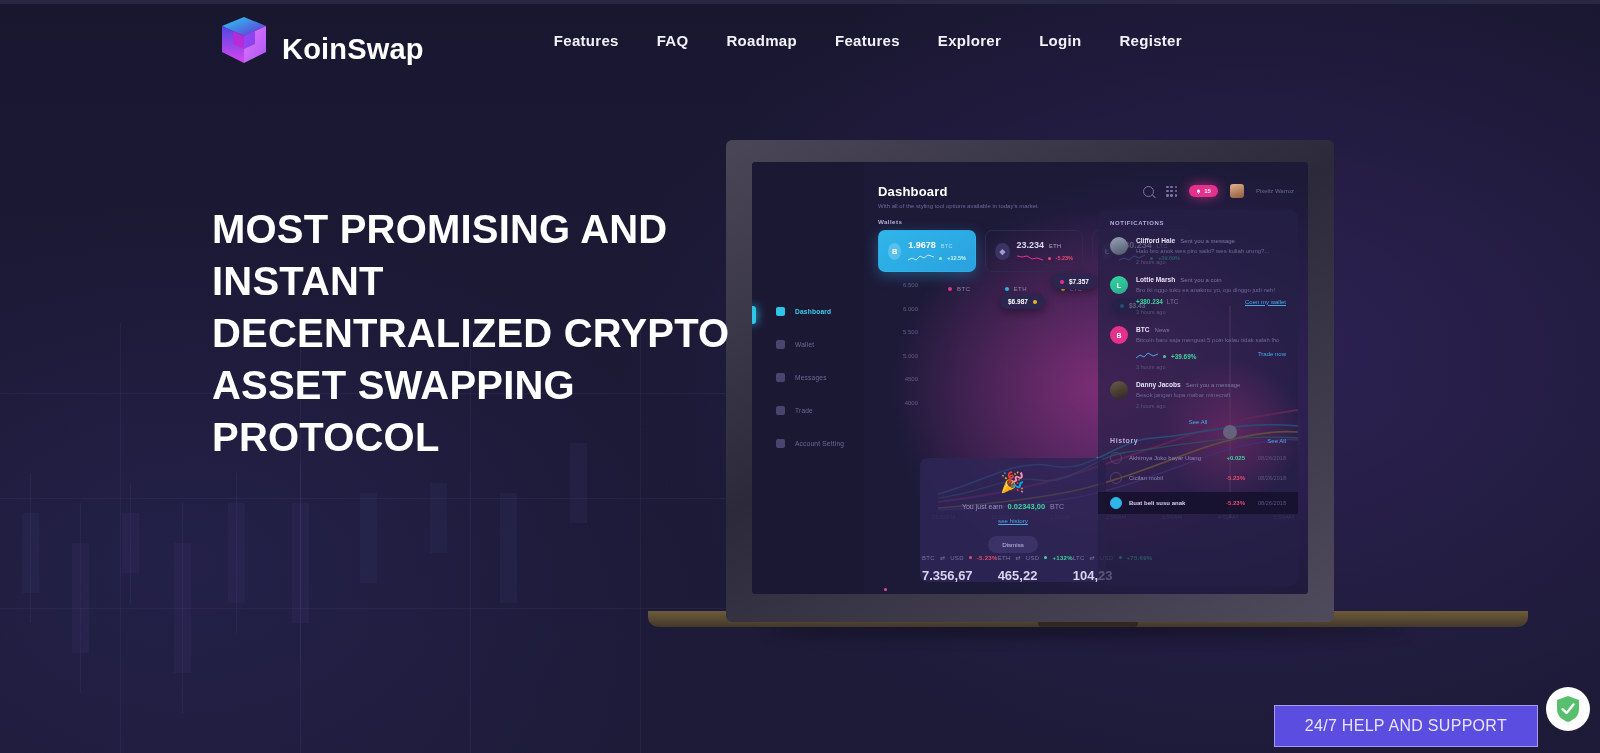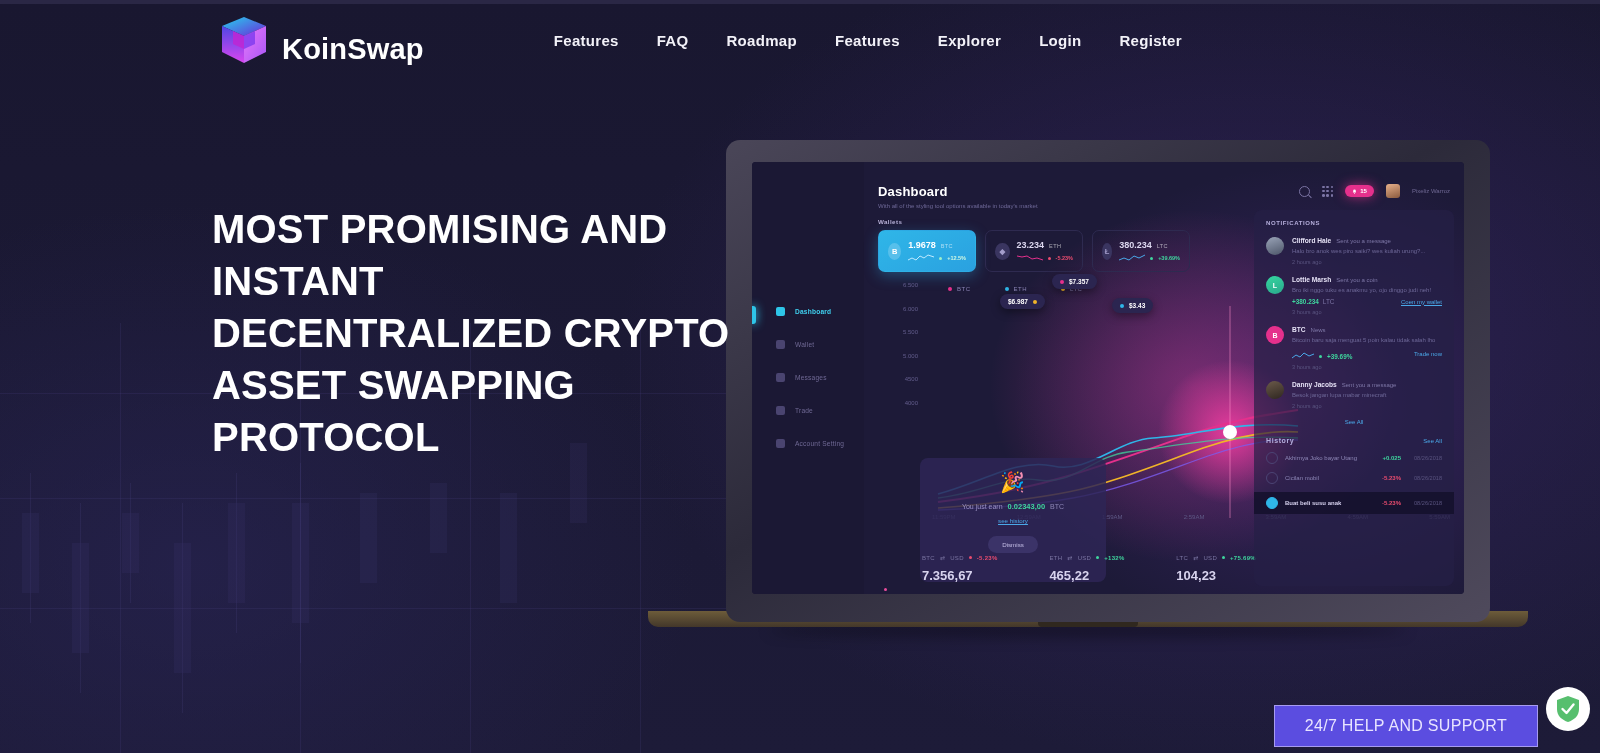--- a/index.html
+++ b/index.html
@@ -60,23 +60,23 @@
     margin-top:38px; display:inline-block;
     background:linear-gradient(90deg,#3ed5a2 0%, #4fb9c9 38%, #6a63e8 100%);
     border:none; border-radius:26px;
     padding:16px 34px; color:#fff; font-size:14px; font-weight:bold;
     letter-spacing:1.1px; cursor:pointer;
   }
 
   
   .laptop { position:absolute; left:648px; top:140px; width:880px; height:505px; z-index:8; }
   .lid {
-    position:absolute; left:78px; top:0; width:764px; height:482px;
+    position:absolute; left:78px; top:0; width:608px; height:482px;
     background:linear-gradient(150deg,#4a4658 0%, #2c2a3a 45%, #4f4a5c 100%);
-    border-radius:14px; padding:22px 26px 28px 26px;
+    border-radius:6px; padding:22px 26px 28px 26px;
   }
   .screen {
     width:100%; height:100%; border-radius:4px; overflow:hidden; position:relative;
     background:#1c1934;
   }
   .base {
     position:absolute; left:0; bottom:18px; width:880px; height:16px;
     background:linear-gradient(180deg,#6d5c3a 0%, #43372a 100%);
     border-radius:0 0 10px 10px;
   }

